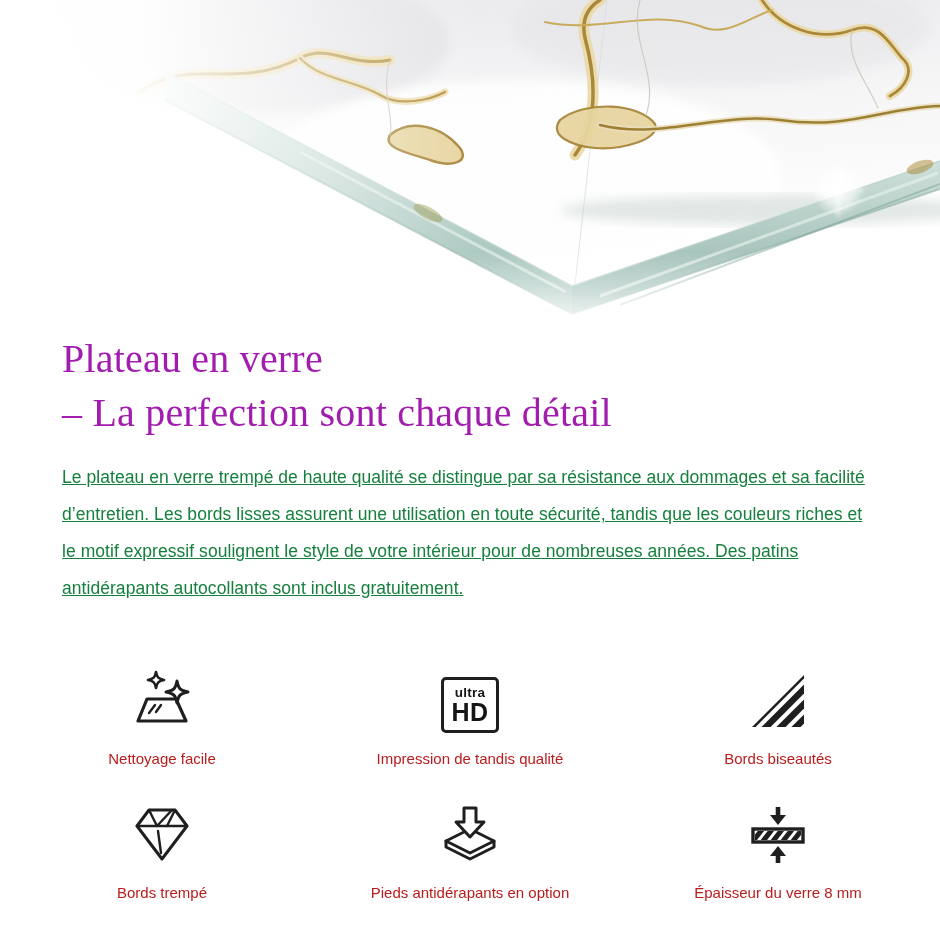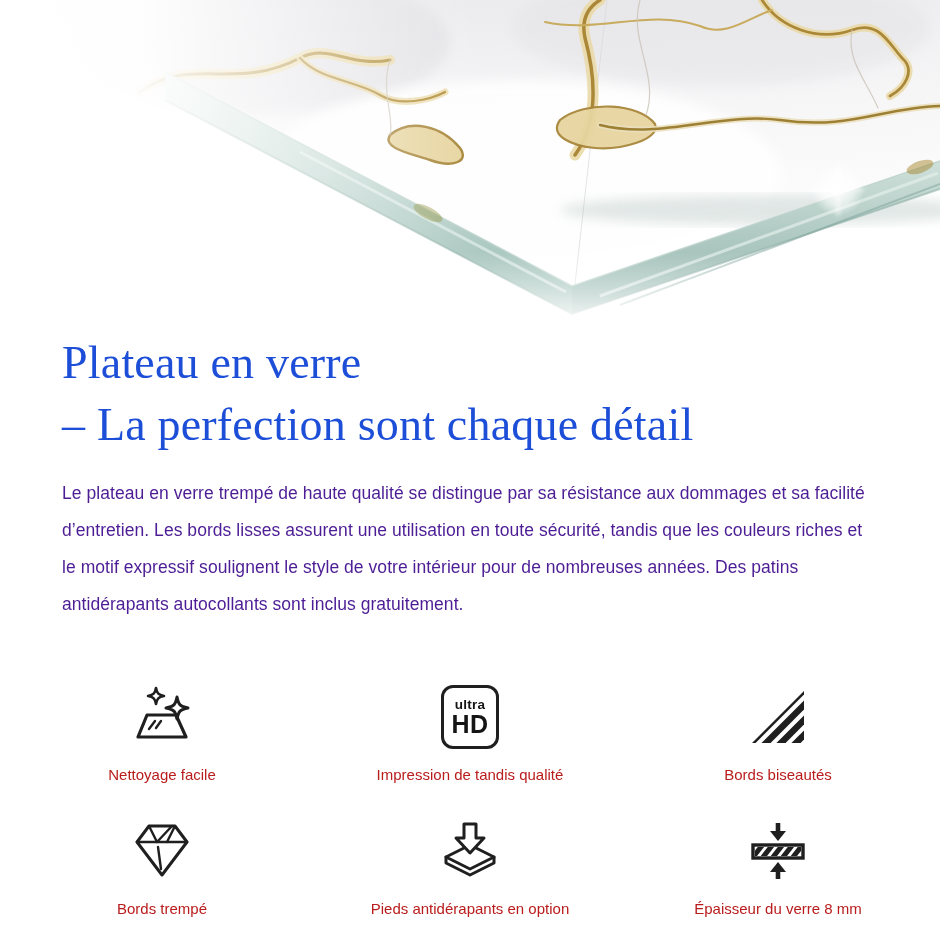--- a/index.html
+++ b/index.html
@@ -7,39 +7,39 @@
     width:940px; height:940px; overflow:hidden;
     background:#ffffff; color:#1c1c1c;
     font-family:"Liberation Sans", sans-serif;
   }
   .hero { margin:0; width:940px; height:320px; }
   .hero svg { display:block; }
   .content { padding:0 62px; }
   h1 {
     margin:12px 0 20px 0;
     font-family:"Liberation Serif", serif;
-    font-weight:400; font-size:46px; line-height:1.34;
-    color:#1d4ed8; letter-spacing:.2px;
+    font-weight:400; font-size:40px; line-height:1.34;
+    color:#a21caf; letter-spacing:.2px;
   }
   h1 span { display:block; }
   .desc {
     margin:0; max-width:820px;
-    font-size:17.5px; line-height:37px; letter-spacing:.05px; color:#4c1d95;
+    font-size:17.5px; line-height:37px; letter-spacing:.05px; color:#15803d;text-decoration:underline;
   }
   .features {
     margin-top:62px; padding:0 8px;
     display:grid; grid-template-columns:repeat(3,1fr); row-gap:36px;
   }
   .feature { display:flex; flex-direction:column; align-items:center; }
   .art { height:64px; display:flex; align-items:flex-end; justify-content:center; }
   .flabel { margin-top:17px; font-size:15px; color:#b91c1c; }
   .icon-svg { stroke:#1f1f1f; fill:none; stroke-width:3.2; stroke-linejoin:round; stroke-linecap:round; }
   .uhd-box {
-    box-sizing:border-box; width:58px; height:64px;
-    border:3.5px solid #1f1f1f; border-radius:12px;
+    box-sizing:border-box; width:58px; height:56px;
+    border:3.5px solid #1f1f1f; border-radius:5px;
     display:flex; flex-direction:column; align-items:center; justify-content:center;
     color:#151515;
   }
   .uhd-top { font-size:13.5px; font-weight:700; line-height:1; letter-spacing:.2px; }
   .uhd-bottom { font-size:25px; font-weight:700; line-height:.95; letter-spacing:.5px; margin-top:1px; }
 </style>
 </head>
 <body>
 
 <div class="page">

